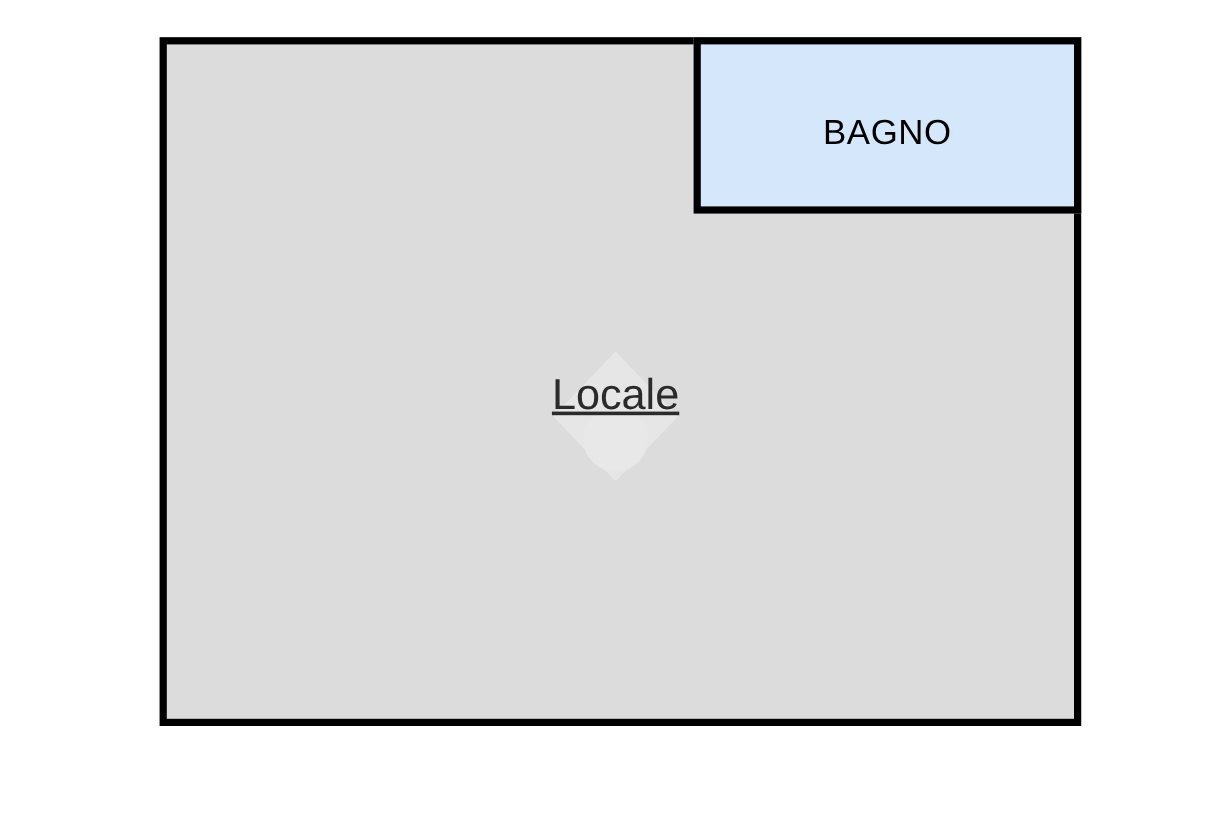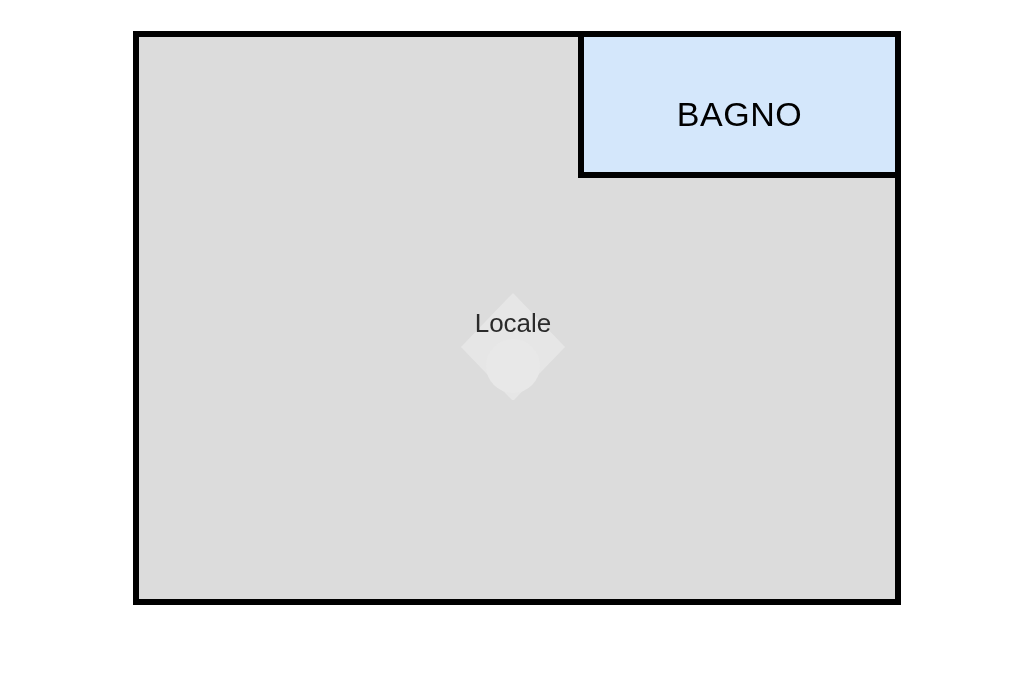--- a/index.html
+++ b/index.html
@@ -55,30 +55,31 @@
     position: absolute;
     white-space: nowrap;
     color: #1a1a1a;
     text-align: center;
     user-select: none;
   }
   .label-bagno {
     left: 578px;
     top: 95px;
     width: 323px;
-    font-size: 34px;
+    font-size: 29px;
     letter-spacing: 0.5px;
     color: #000000;
   }
   .label-locale {
     left: 383px;
     top: 308px;
     width: 260px;
-    font-size: 26px;
+    font-size: 36px;
     color: #2b2b2b;
+    text-decoration: underline;
   }
 
   
   .watermark {
     position: absolute;
     left: 455px;
     top: 285px;
     width: 116px;
     height: 115px;
     pointer-events: none;

